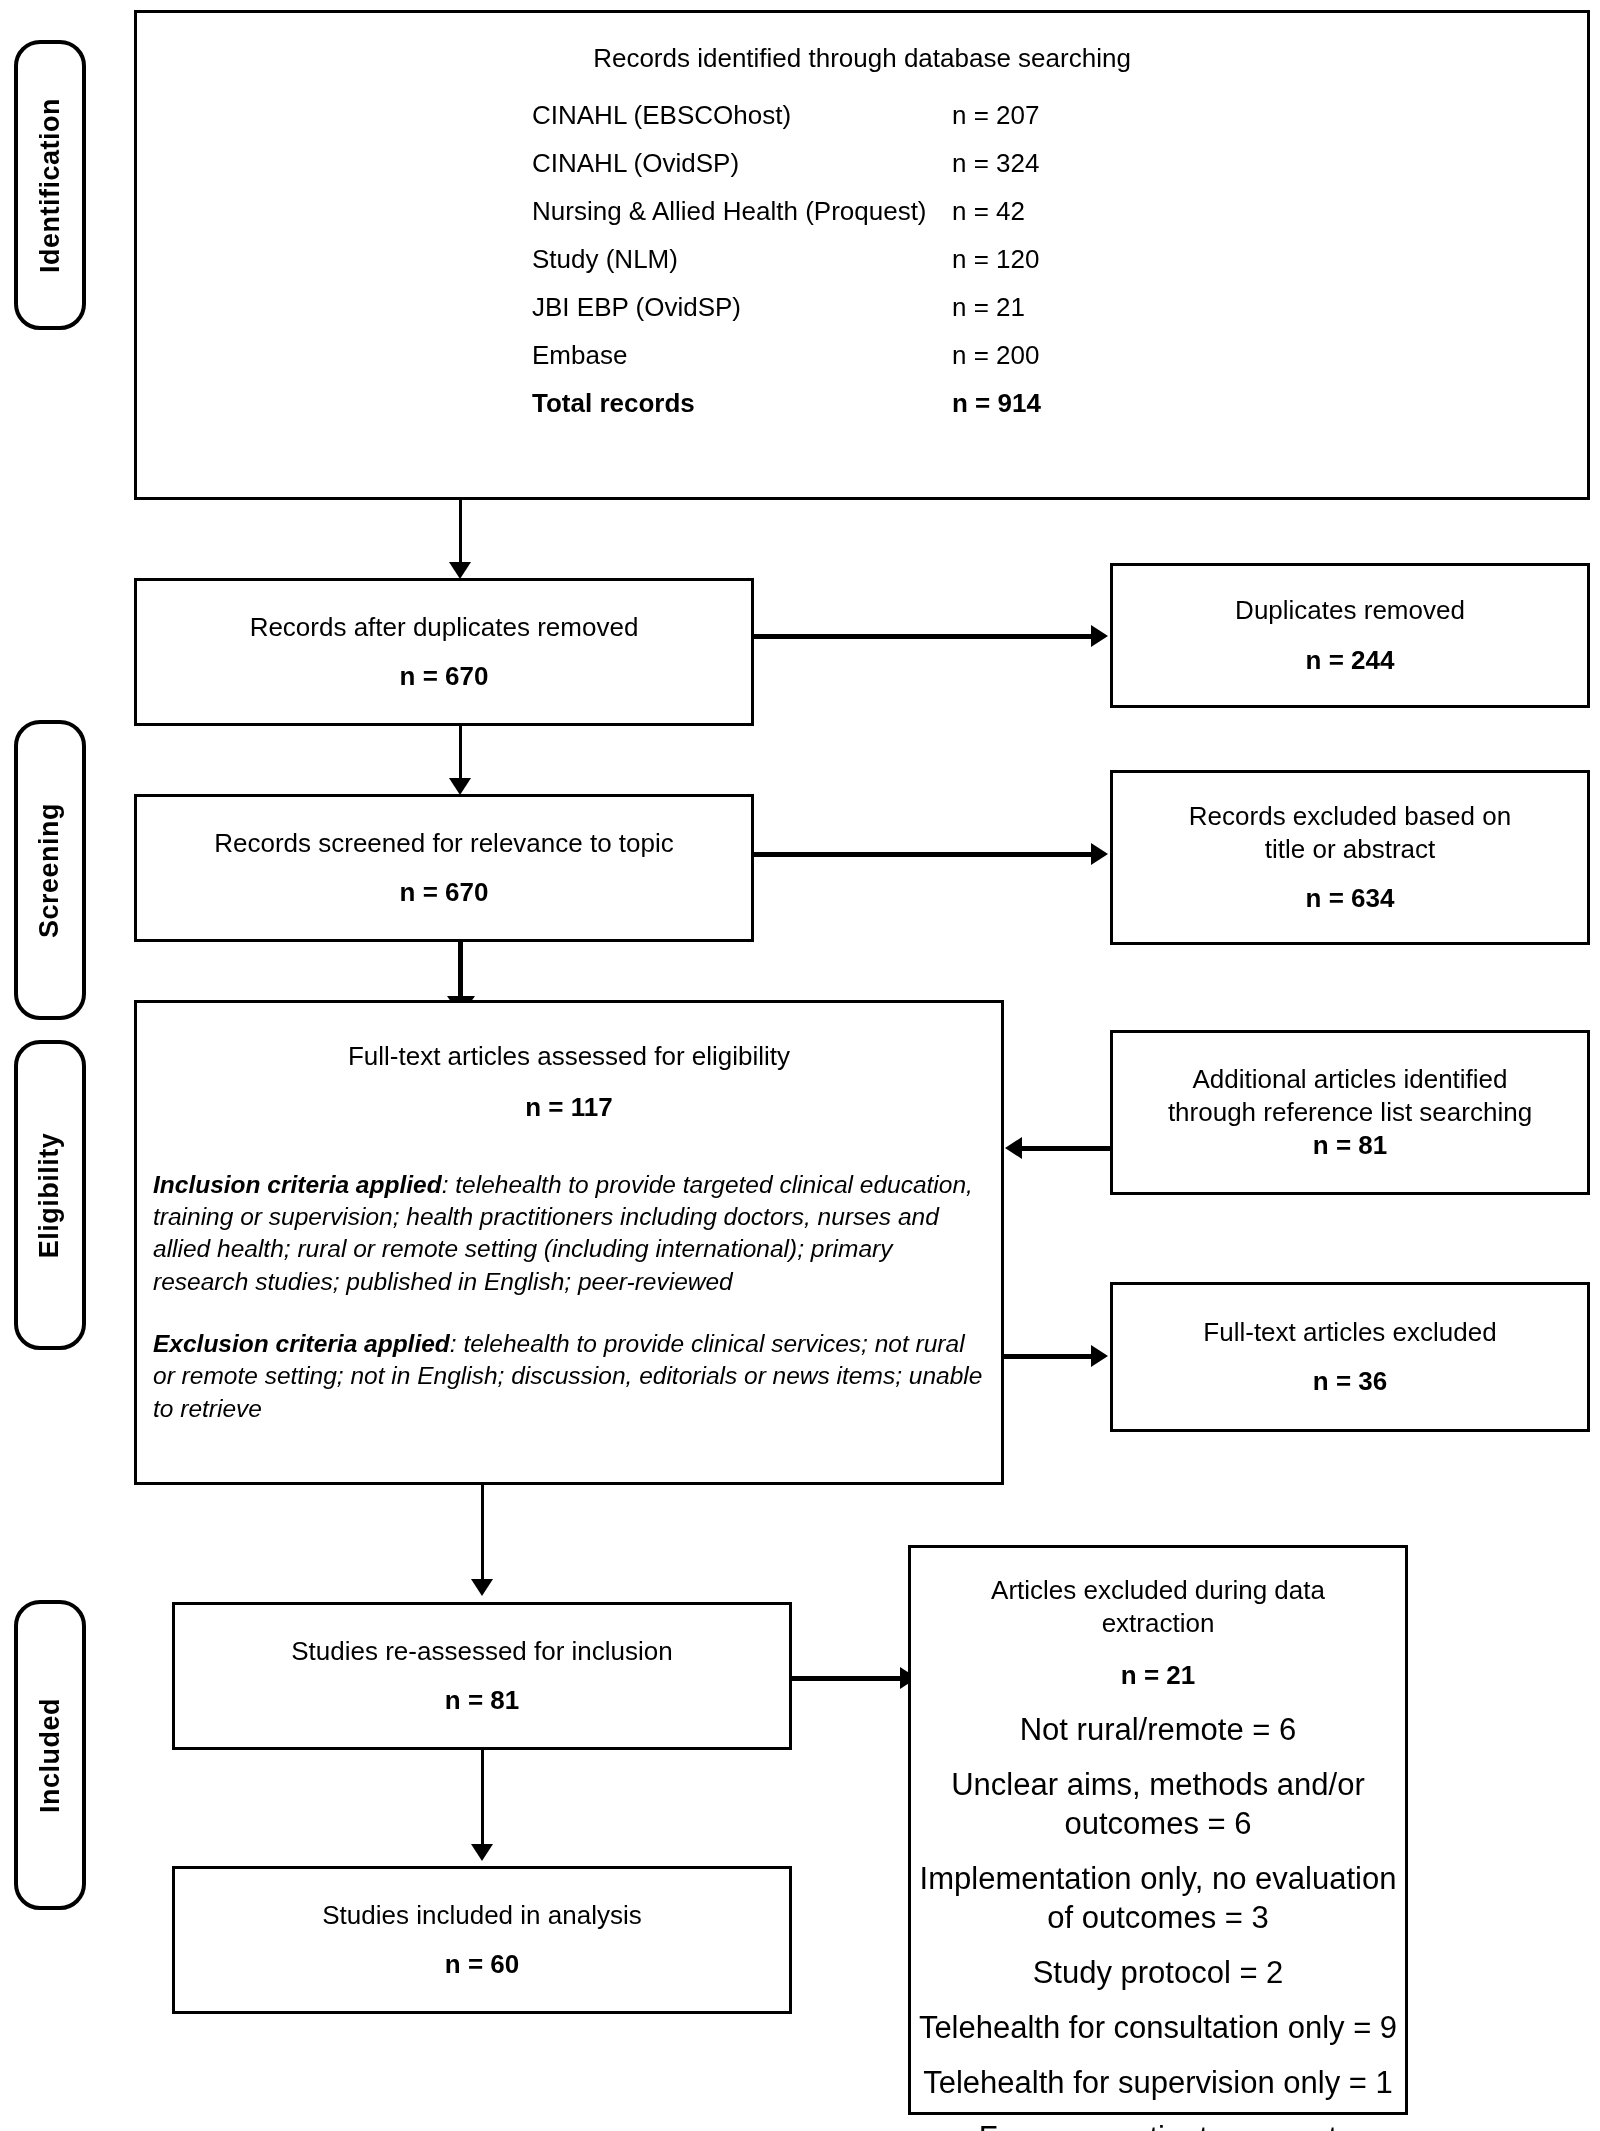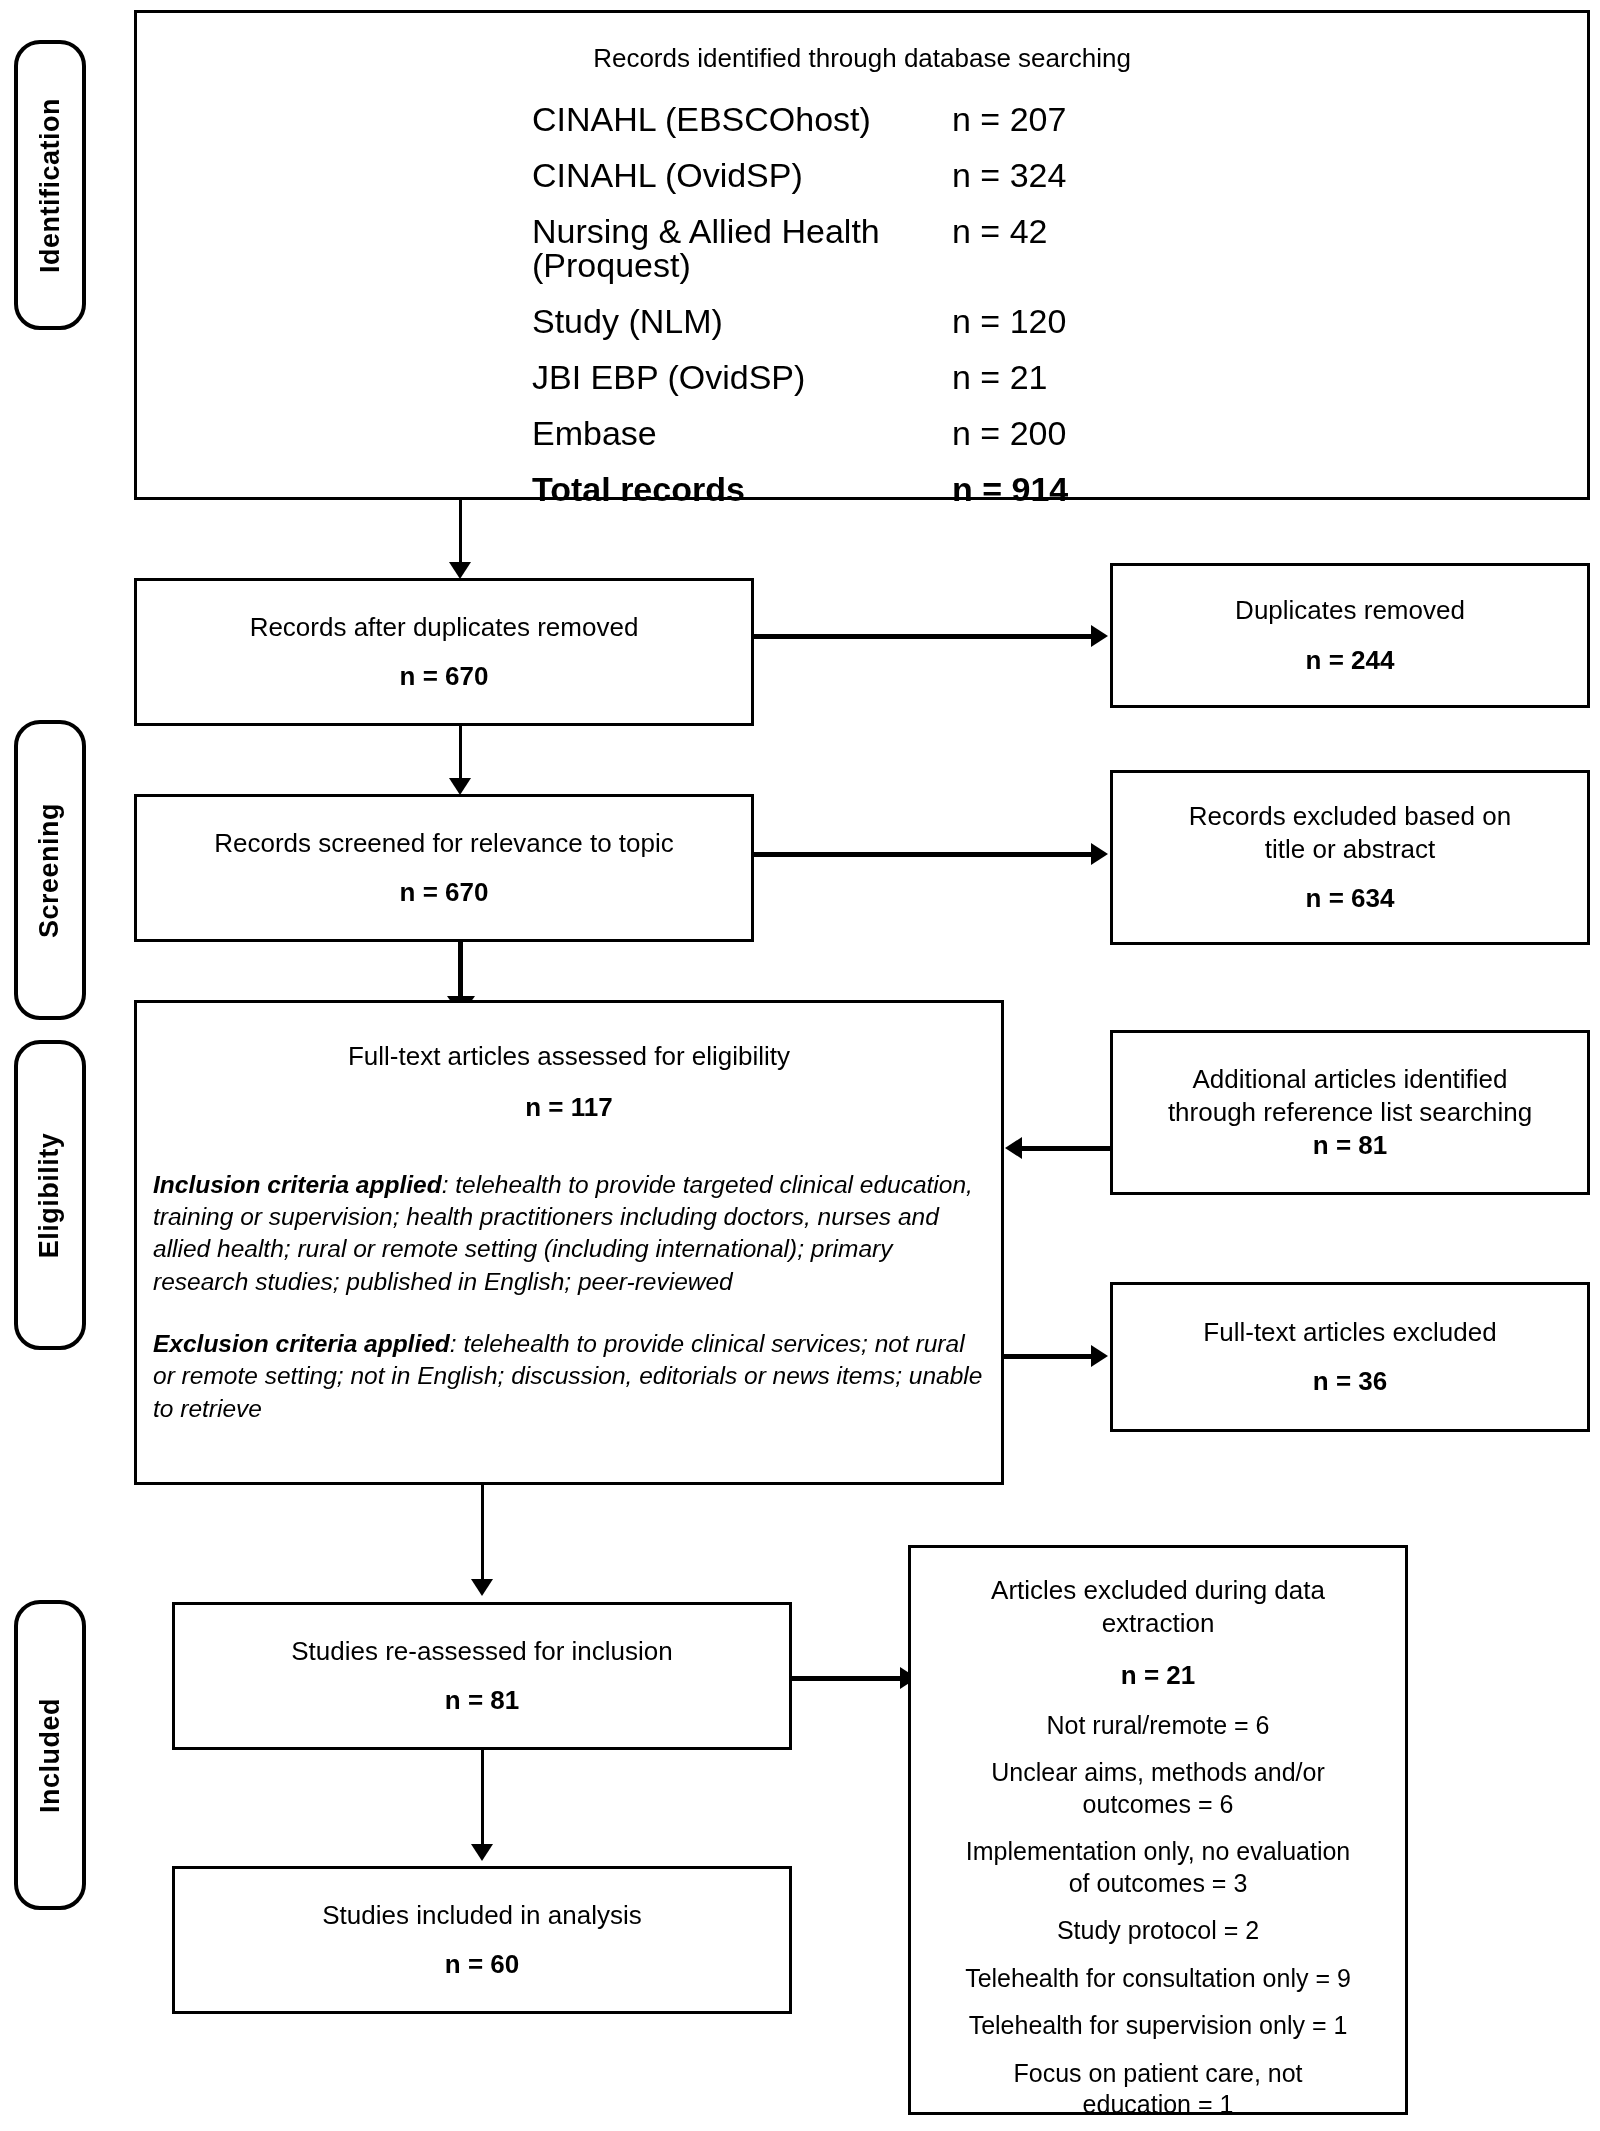--- a/index.html
+++ b/index.html
@@ -65,41 +65,41 @@
     font-size: 26px;
     margin-top: 30px;
     margin-bottom: 28px;
   }
   .id-rows {
     margin: 0 auto;
     width: 660px;
   }
   .id-row {
     display: flex;
-    font-size: 34px;
+    font-size: 26px;
     line-height: 1.0;
     margin-bottom: 22px;
   }
   .id-row .src { width: 420px; }
   .id-row .num { width: 240px; }
   .id-row.total { font-weight: bold; margin-top: 10px; }
 
   
   .crit {
     font-size: 24.5px;
     line-height: 1.32;
     text-align: left;
     padding: 0 16px;
     font-style: italic;
   }
   .crit .hd { font-weight: bold; }
   .crit.second { margin-top: 30px; }
 
   
-  .xl { text-align: center; font-size: 25px; line-height: 1.26; margin-bottom: 16px; }
+  .xl { text-align: center; font-size: 31px; line-height: 1.26; margin-bottom: 16px; }
 
   
   .vline { position: absolute; background: #000; width: 3px; }
   .vline.thick { width: 5px; }
   .hline { position: absolute; background: #000; height: 3px; }
   .hline.thick { height: 5px; }
 
   .arrow-down {
     position: absolute;
     width: 0; height: 0;

